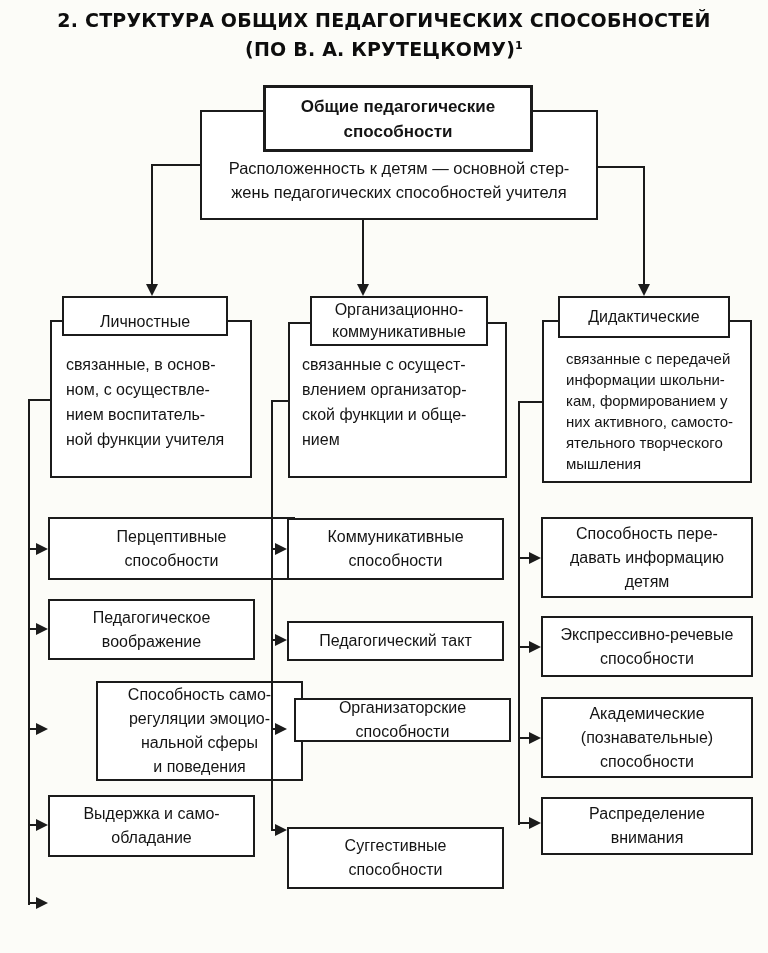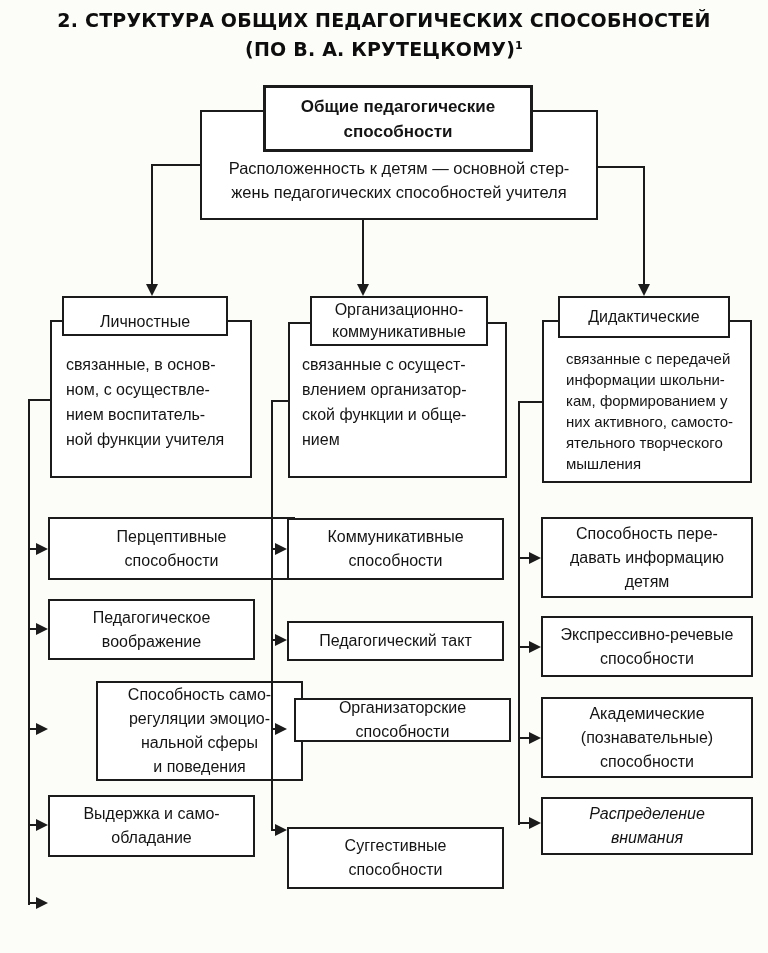--- a/index.html
+++ b/index.html
@@ -184,18 +184,18 @@
   <div class="hline" style="left:518px;top:737px;width:12px;height:2px;"></div>
   <div class="ah-r" style="left:529px;top:732px;"></div>
   <div class="box" style="left:541px;top:697px;width:212px;height:81px;">
     <span>Академические
 (познавательные)
 способности</span>
   </div>
 
   <div class="hline" style="left:518px;top:822px;width:12px;height:2px;"></div>
   <div class="ah-r" style="left:529px;top:817px;"></div>
-  <div class="box" style="left:541px;top:797px;width:212px;height:58px;font-style:italic;">
+  <div class="box" style="left:541px;top:797px;width:212px;height:58px;">
     <span>Распределение
 внимания</span>
   </div>
 
 </div>
 
 </body></html>

